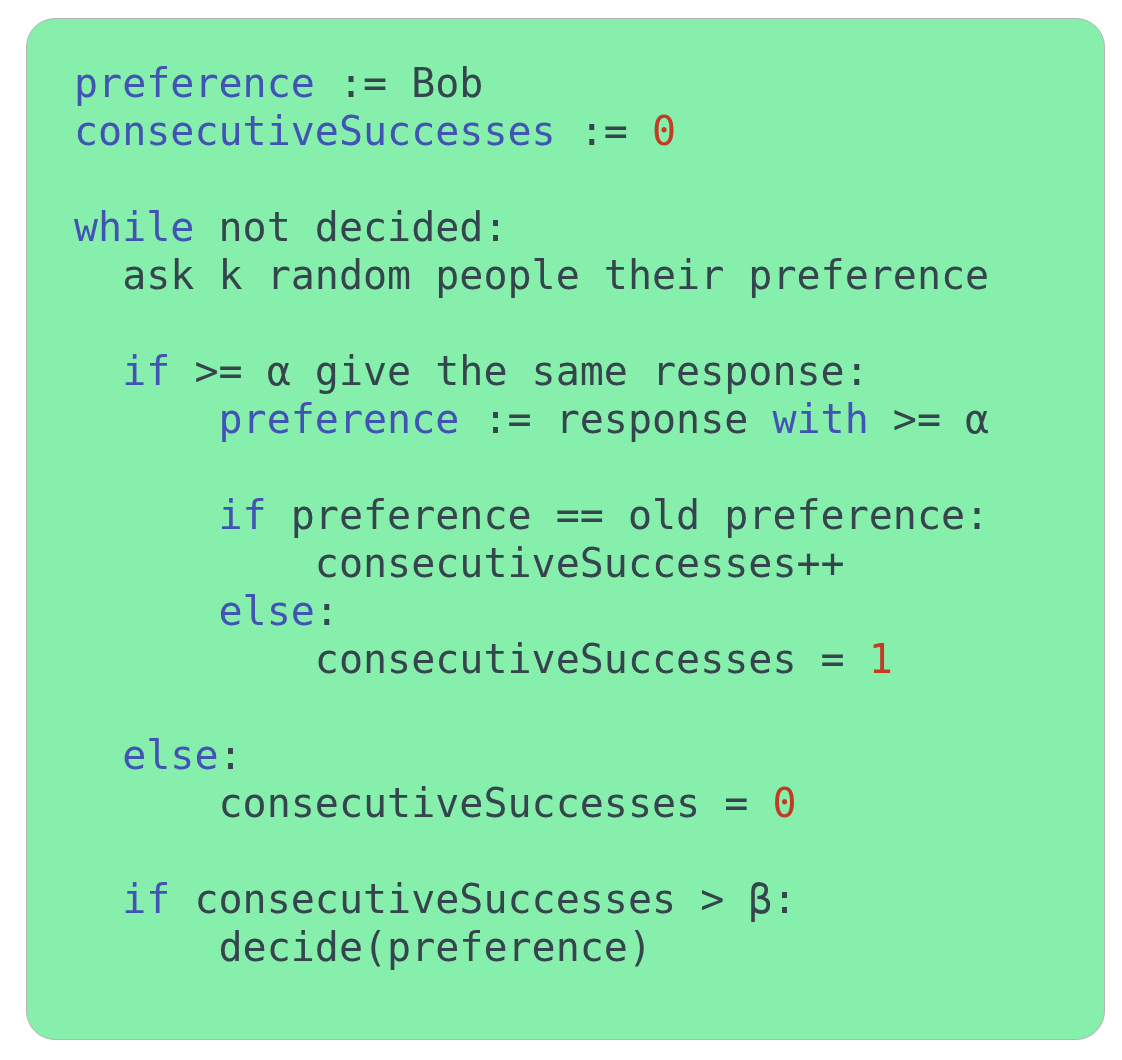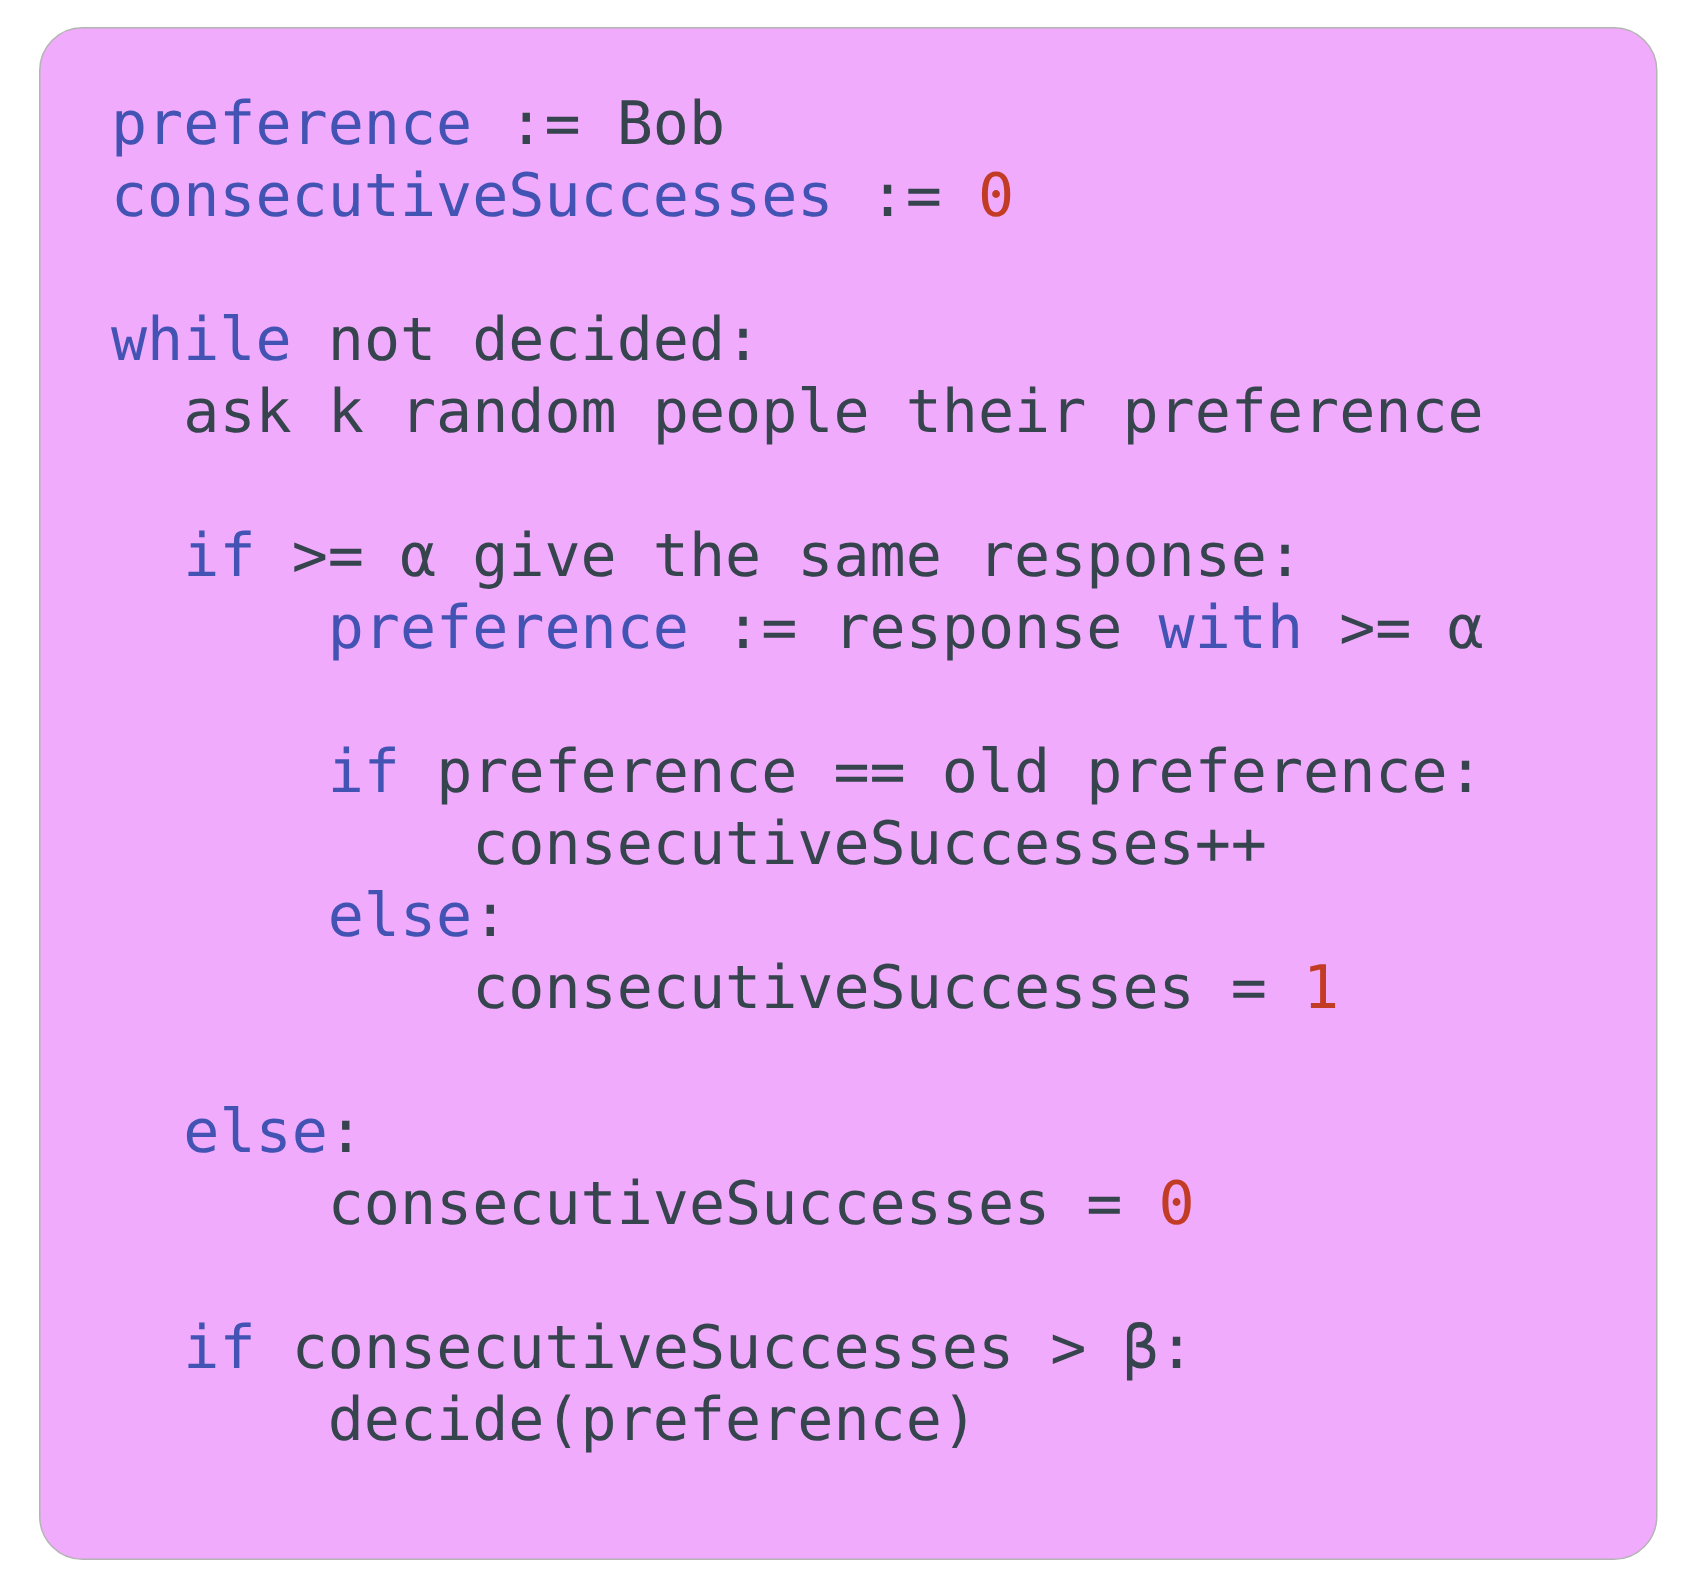--- a/index.html
+++ b/index.html
@@ -13,21 +13,21 @@
     font-family: "DejaVu Sans Mono", monospace;
     overflow: hidden;
   }
   #pseudocode-card {
     position: absolute;
     left: 26px;
     top: 18px;
     width: 1079px;
     height: 1022px;
     box-sizing: border-box;
-    background: #f0abfc;
+    background: #86efac;
     border: 1.6px solid #b4b4b4;
     border-radius: 29px;
   }
   #code-block {
     position: absolute;
     left: 47px;
     top: 40px;
     font-family: "DejaVu Sans Mono", monospace;
     font-size: 40px;
     line-height: 48px;

